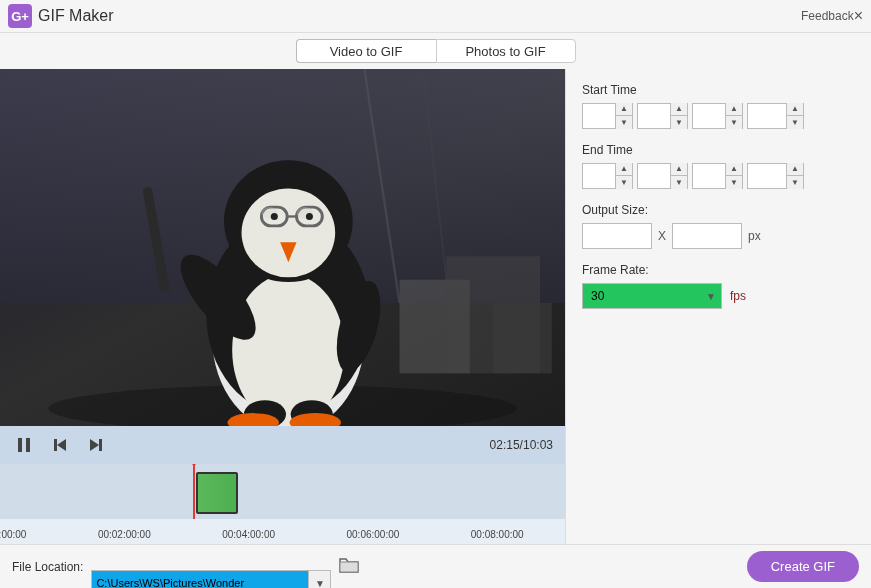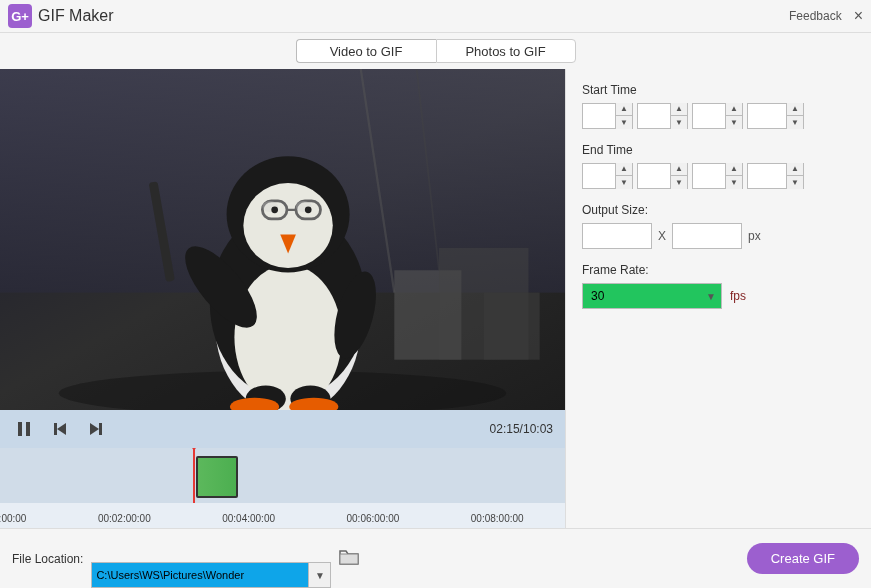--- a/index.html
+++ b/index.html
@@ -34,21 +34,21 @@
       width: 24px;
       height: 24px;
     }
     #titlebar-title {
       font-size: 16px;
       color: #333;
     }
     #titlebar-right {
       display: flex;
       align-items: center;
-      gap: 12px;
+      gap: 0;
     }
     #feedback-btn {
       background: none;
       border: none;
       color: #555;
       font-size: 12px;
       cursor: pointer;
     }
     #close-btn {
       background: none;
@@ -328,21 +328,21 @@
     }
     .fps-label {
       color: #7f1d1d;
       font-size: 12px;
     }
 
     
     #bottom-bar {
       background: #f5f5f5;
       border-top: 1px solid #ddd;
-      height: 60px;
+      height: 44px;
       display: flex;
       align-items: center;
       padding: 0 12px;
       gap: 8px;
       flex-shrink: 0;
     }
 
     #file-location-label {
       font-size: 12px;
       color: #333;

